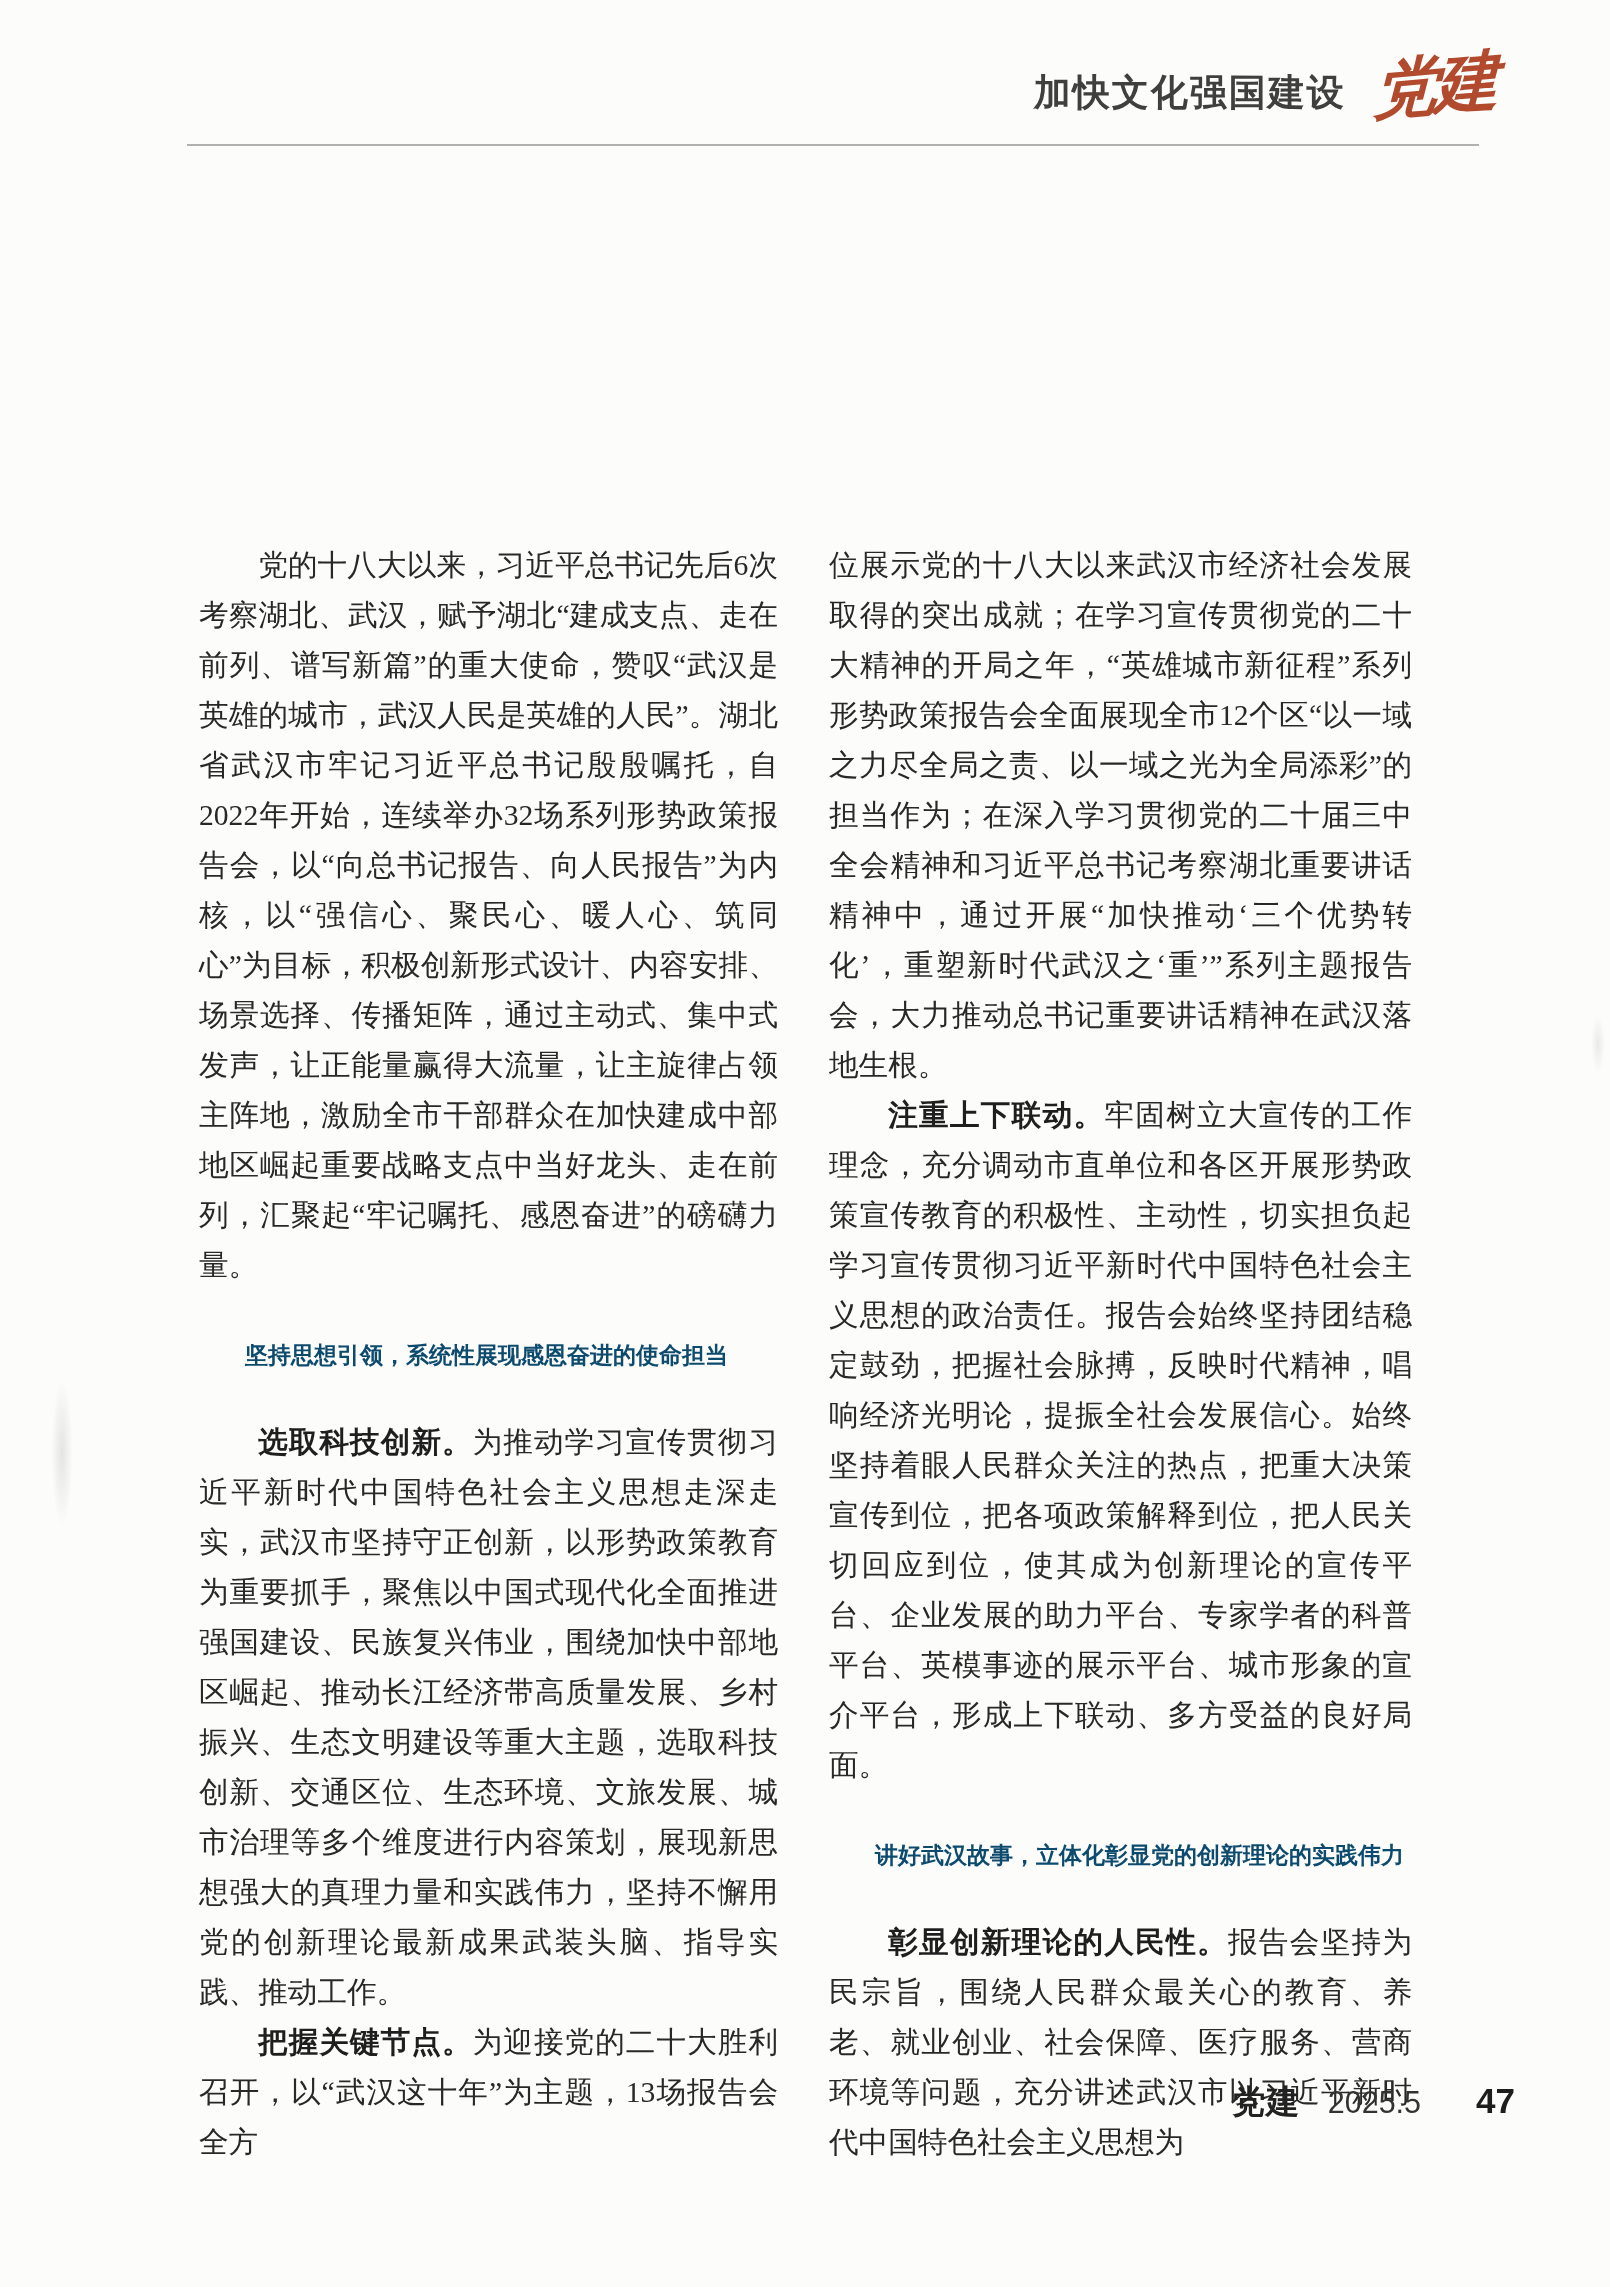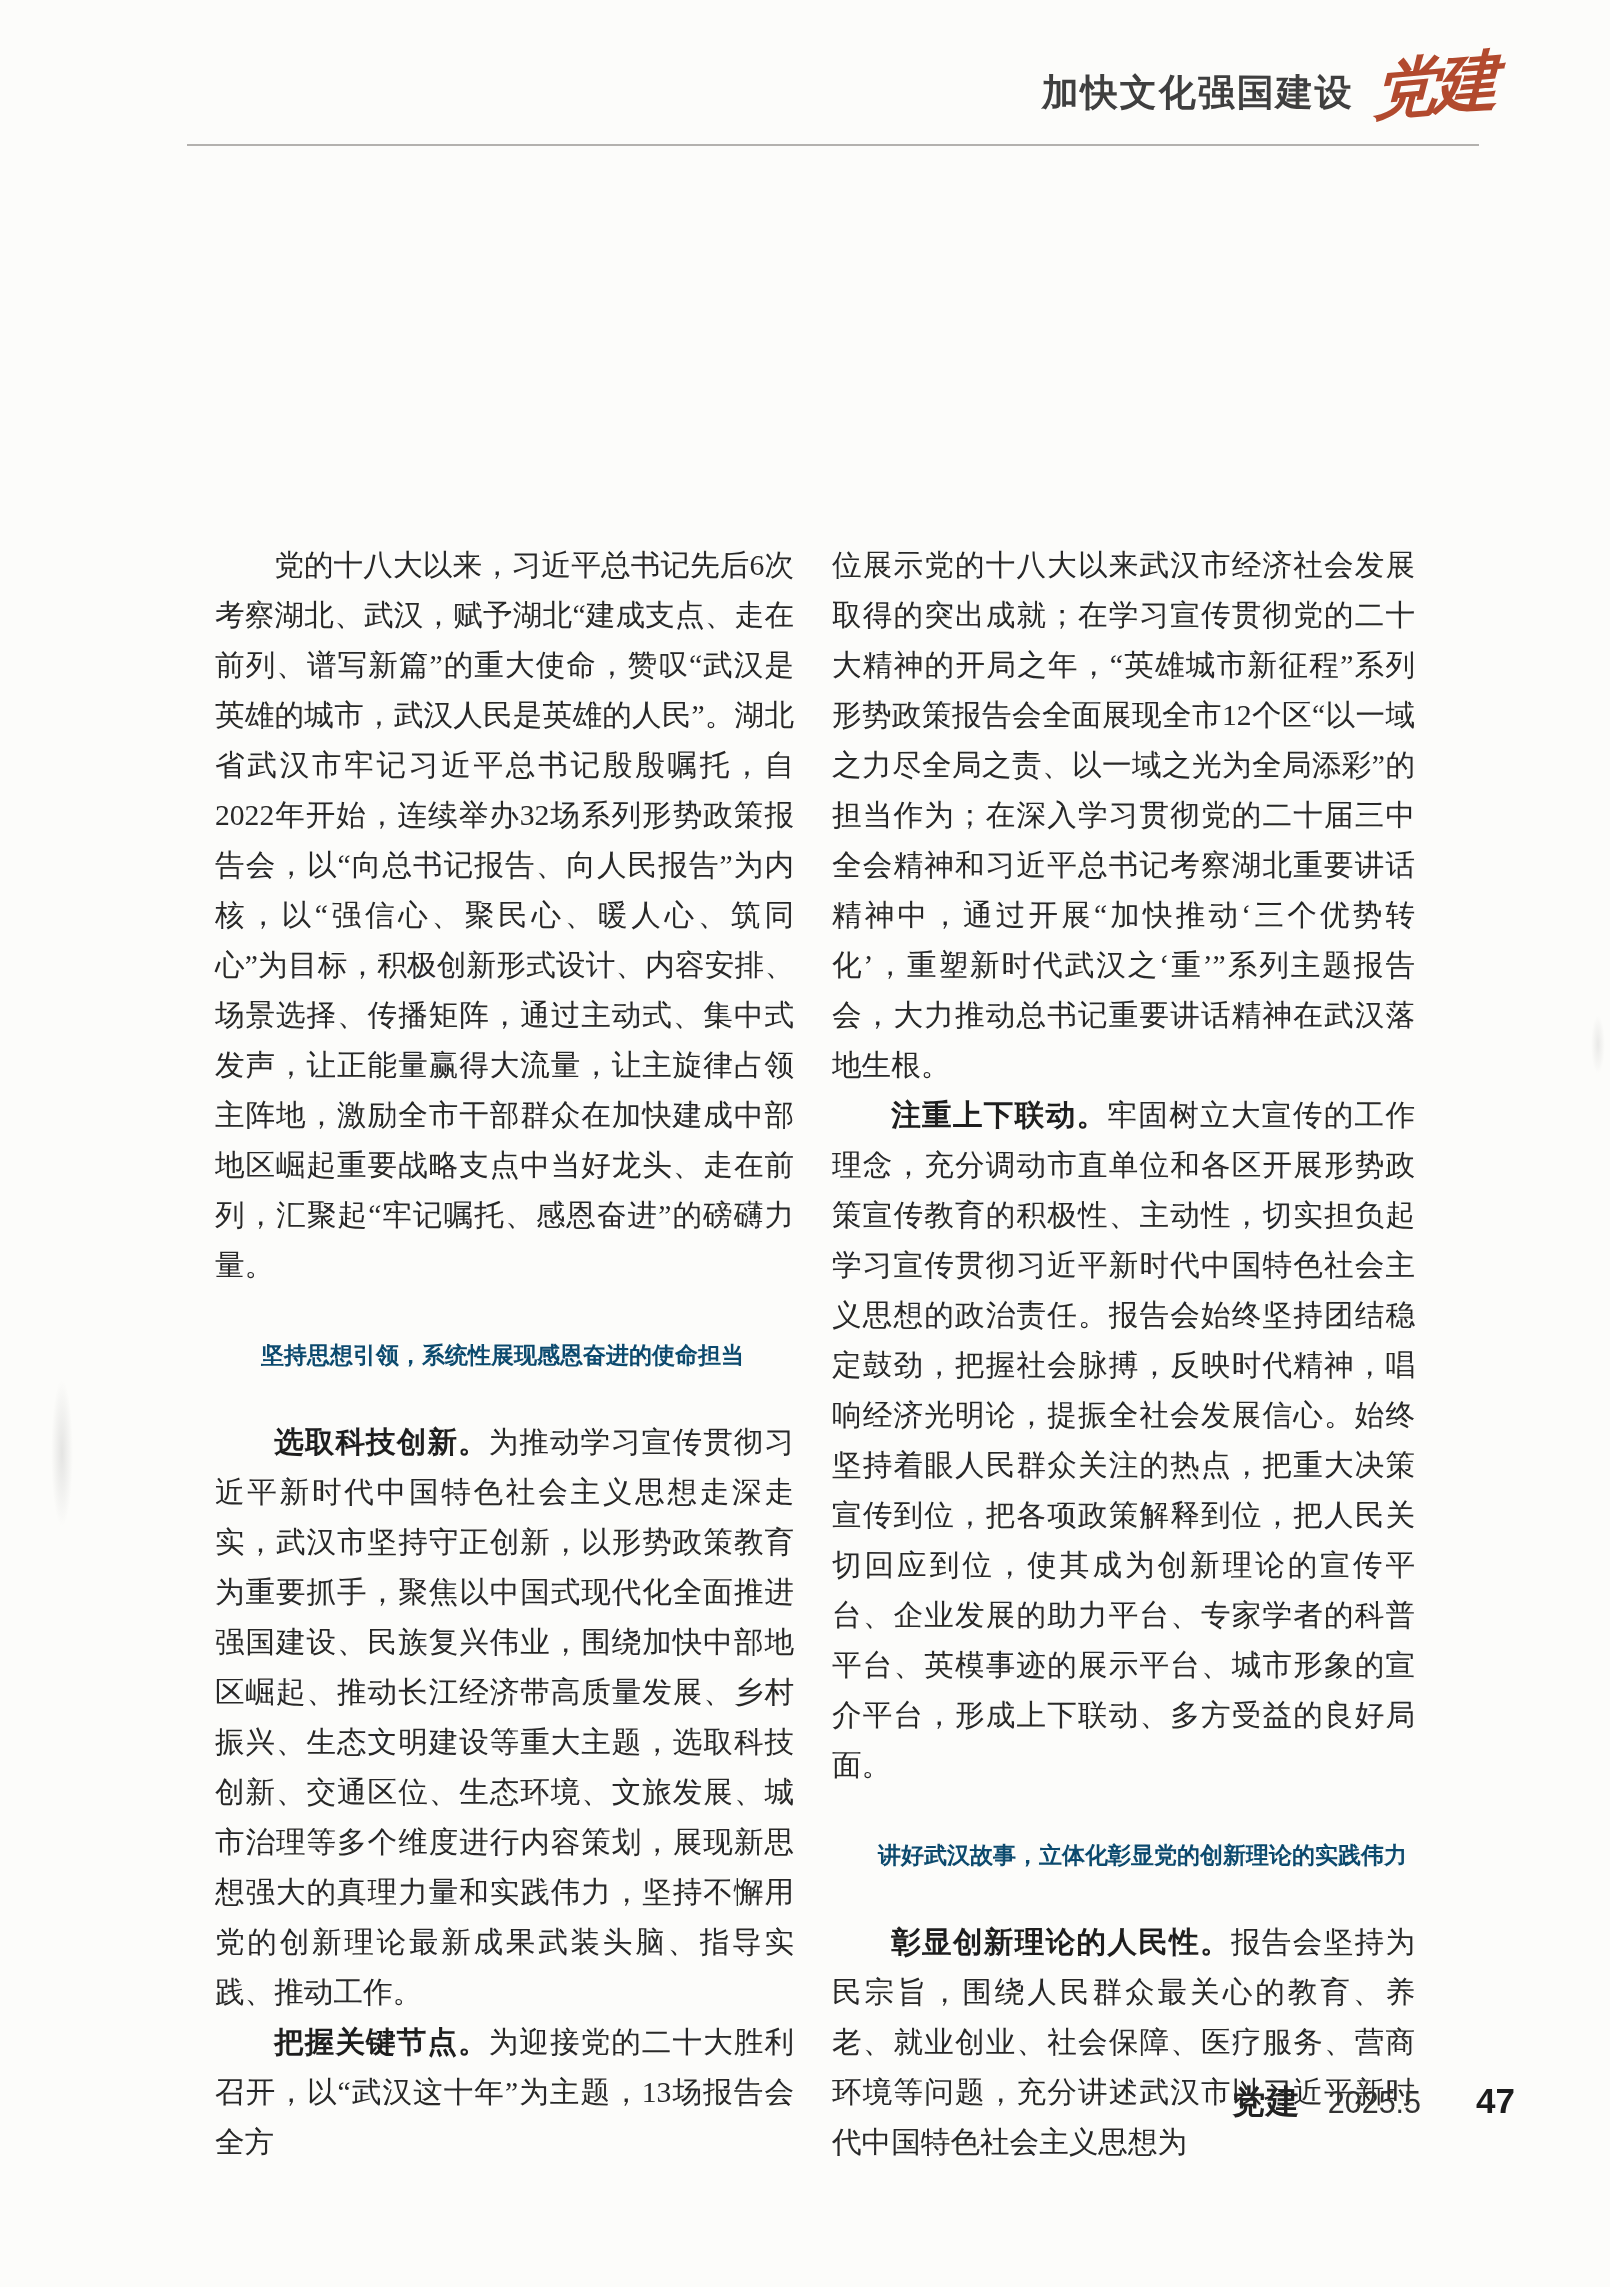--- a/index.html
+++ b/index.html
@@ -9,21 +9,21 @@
     margin:0 auto;
     background:#fcfcfa;
     overflow:hidden;
     font-family:"Liberation Serif", serif;
     color:#282828;
   }
 
   
   .header {
     position:absolute; top:61px; right:116px;
-    display:flex; align-items:flex-end; gap:19px;
+    display:flex; align-items:flex-end; gap:27px;
   }
   .section-title {
     font-family:"Liberation Sans", sans-serif;
     font-weight:700; font-size:37px; line-height:1;
     color:#3f3f3f; letter-spacing:2px;
     padding-bottom:7.9px;
   }
   .magazine-logo {
     font-family:"Liberation Serif", serif;
     font-style:italic; font-weight:700;
@@ -53,21 +53,21 @@
   .article-author {
     margin-top:25.6px;
     font-family:"Liberation Sans", sans-serif;
     font-weight:700; font-size:30.5px; color:#353535;
     letter-spacing:2px;
   }
 
   
   .columns {
     position:absolute; top:540px; left:199px; width:1239px;
-    display:flex; gap:38px;margin-left:16px;
+    display:flex; gap:51px;
   }
   .col { width:579px; }
   .col-right { width:583px; }
   .col p.body {
     margin:0;
     font-size:29.6px; line-height:50px;
     text-align:justify;
     color:#282828;
   }
   .col p.indent { text-indent:2em; }

